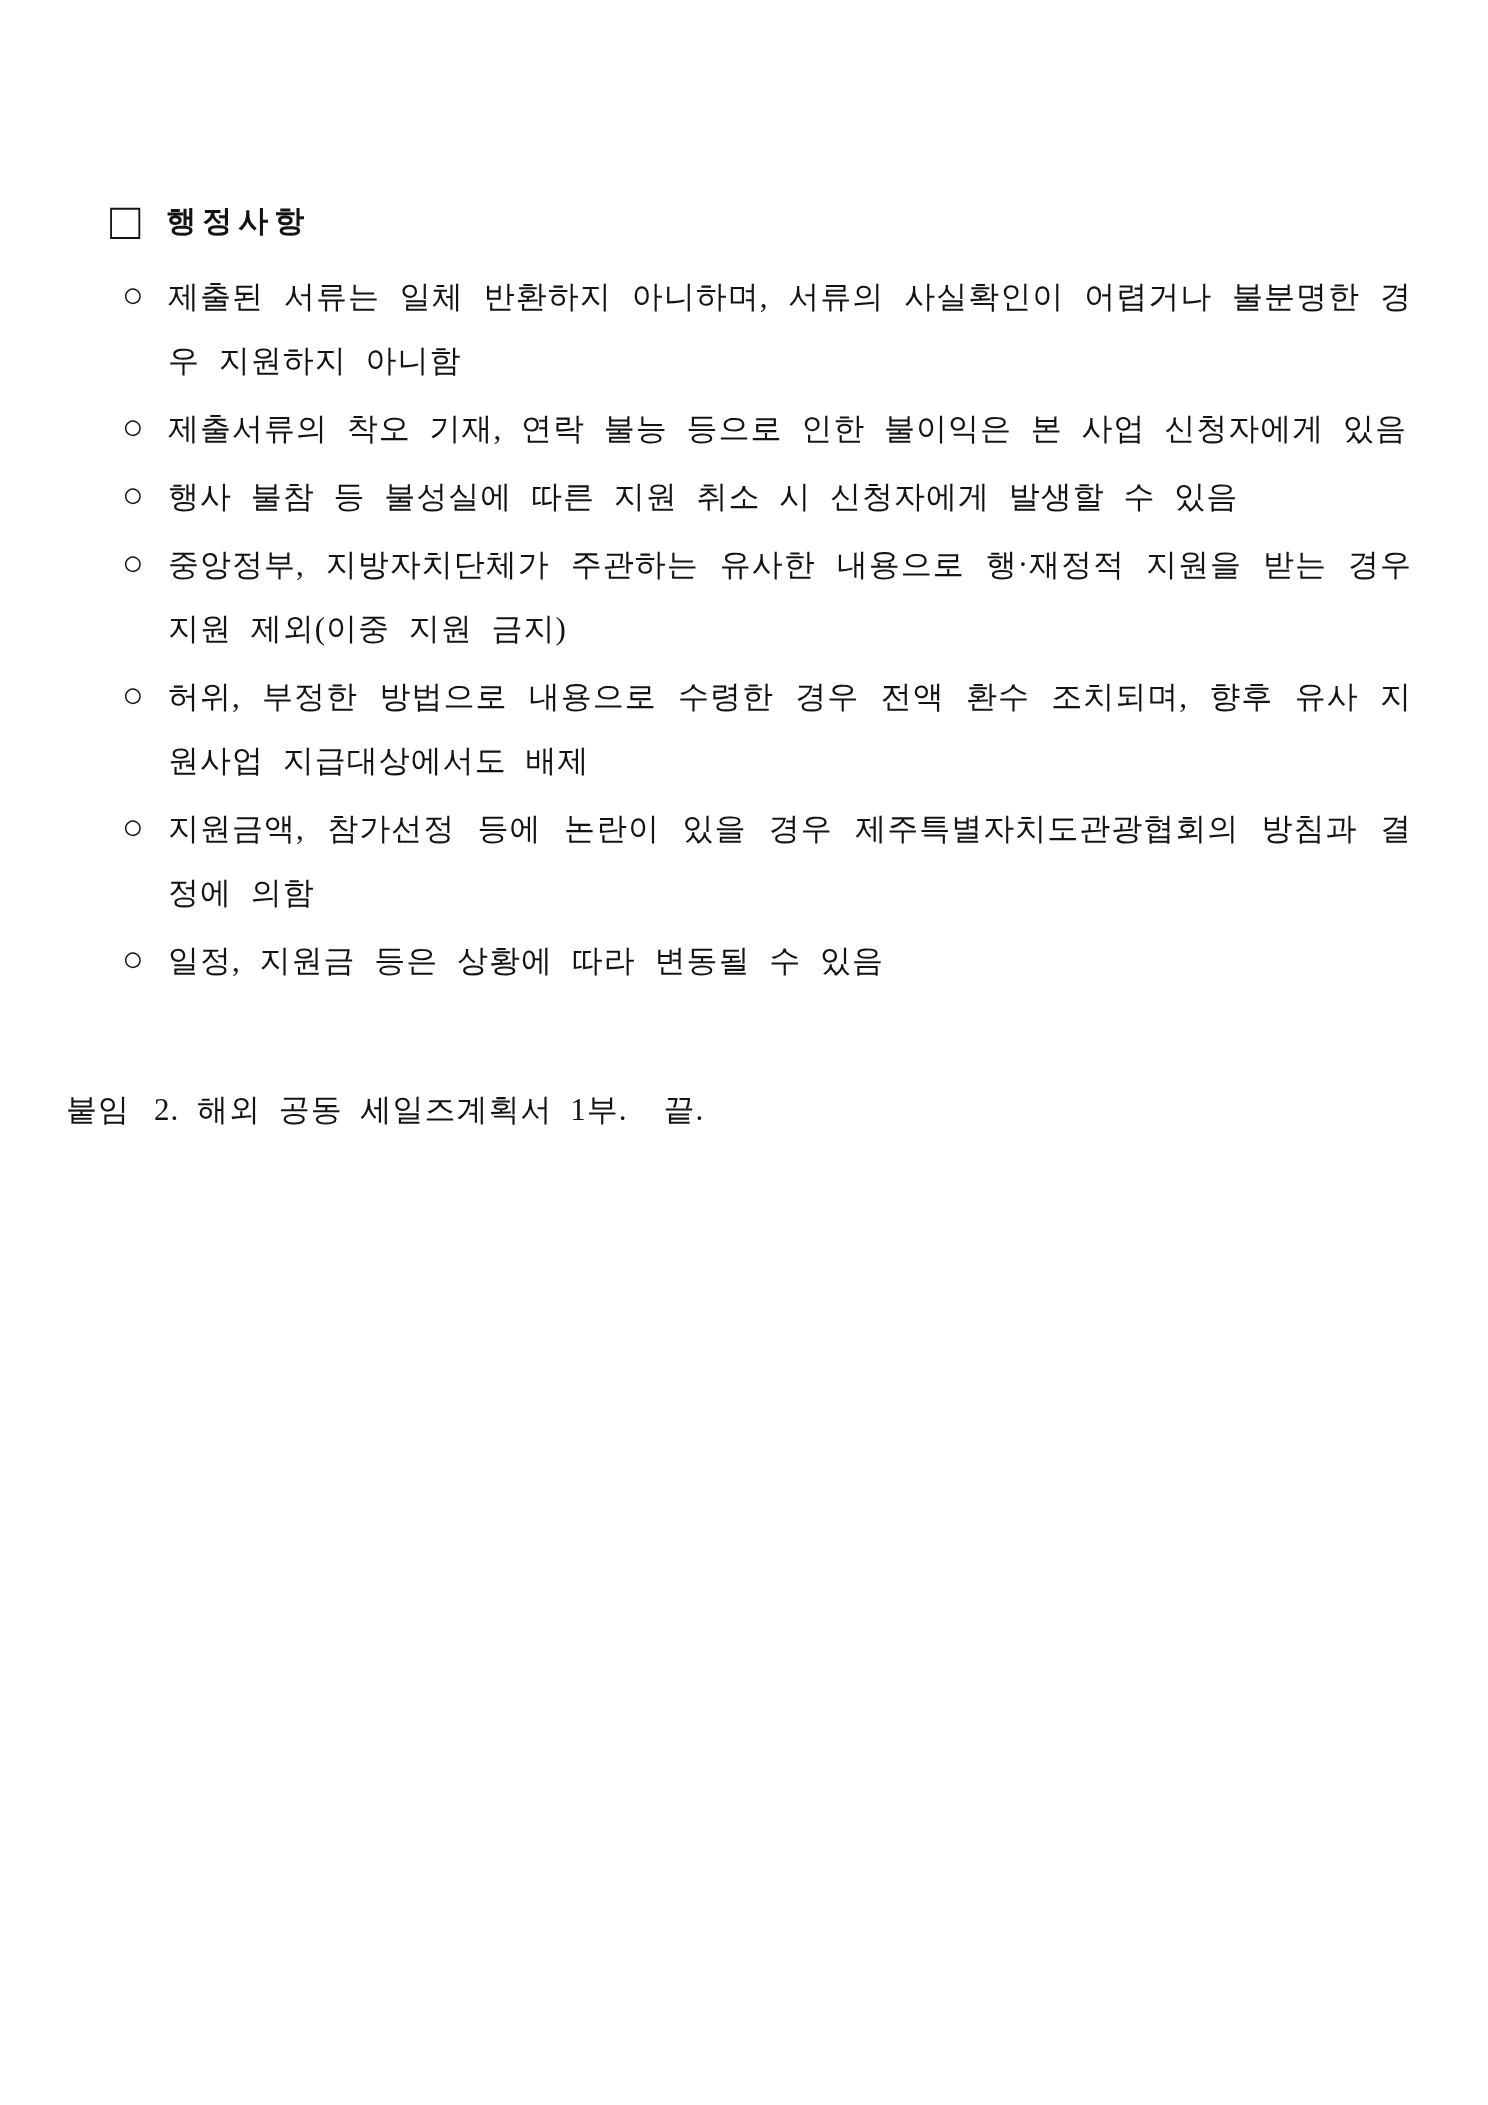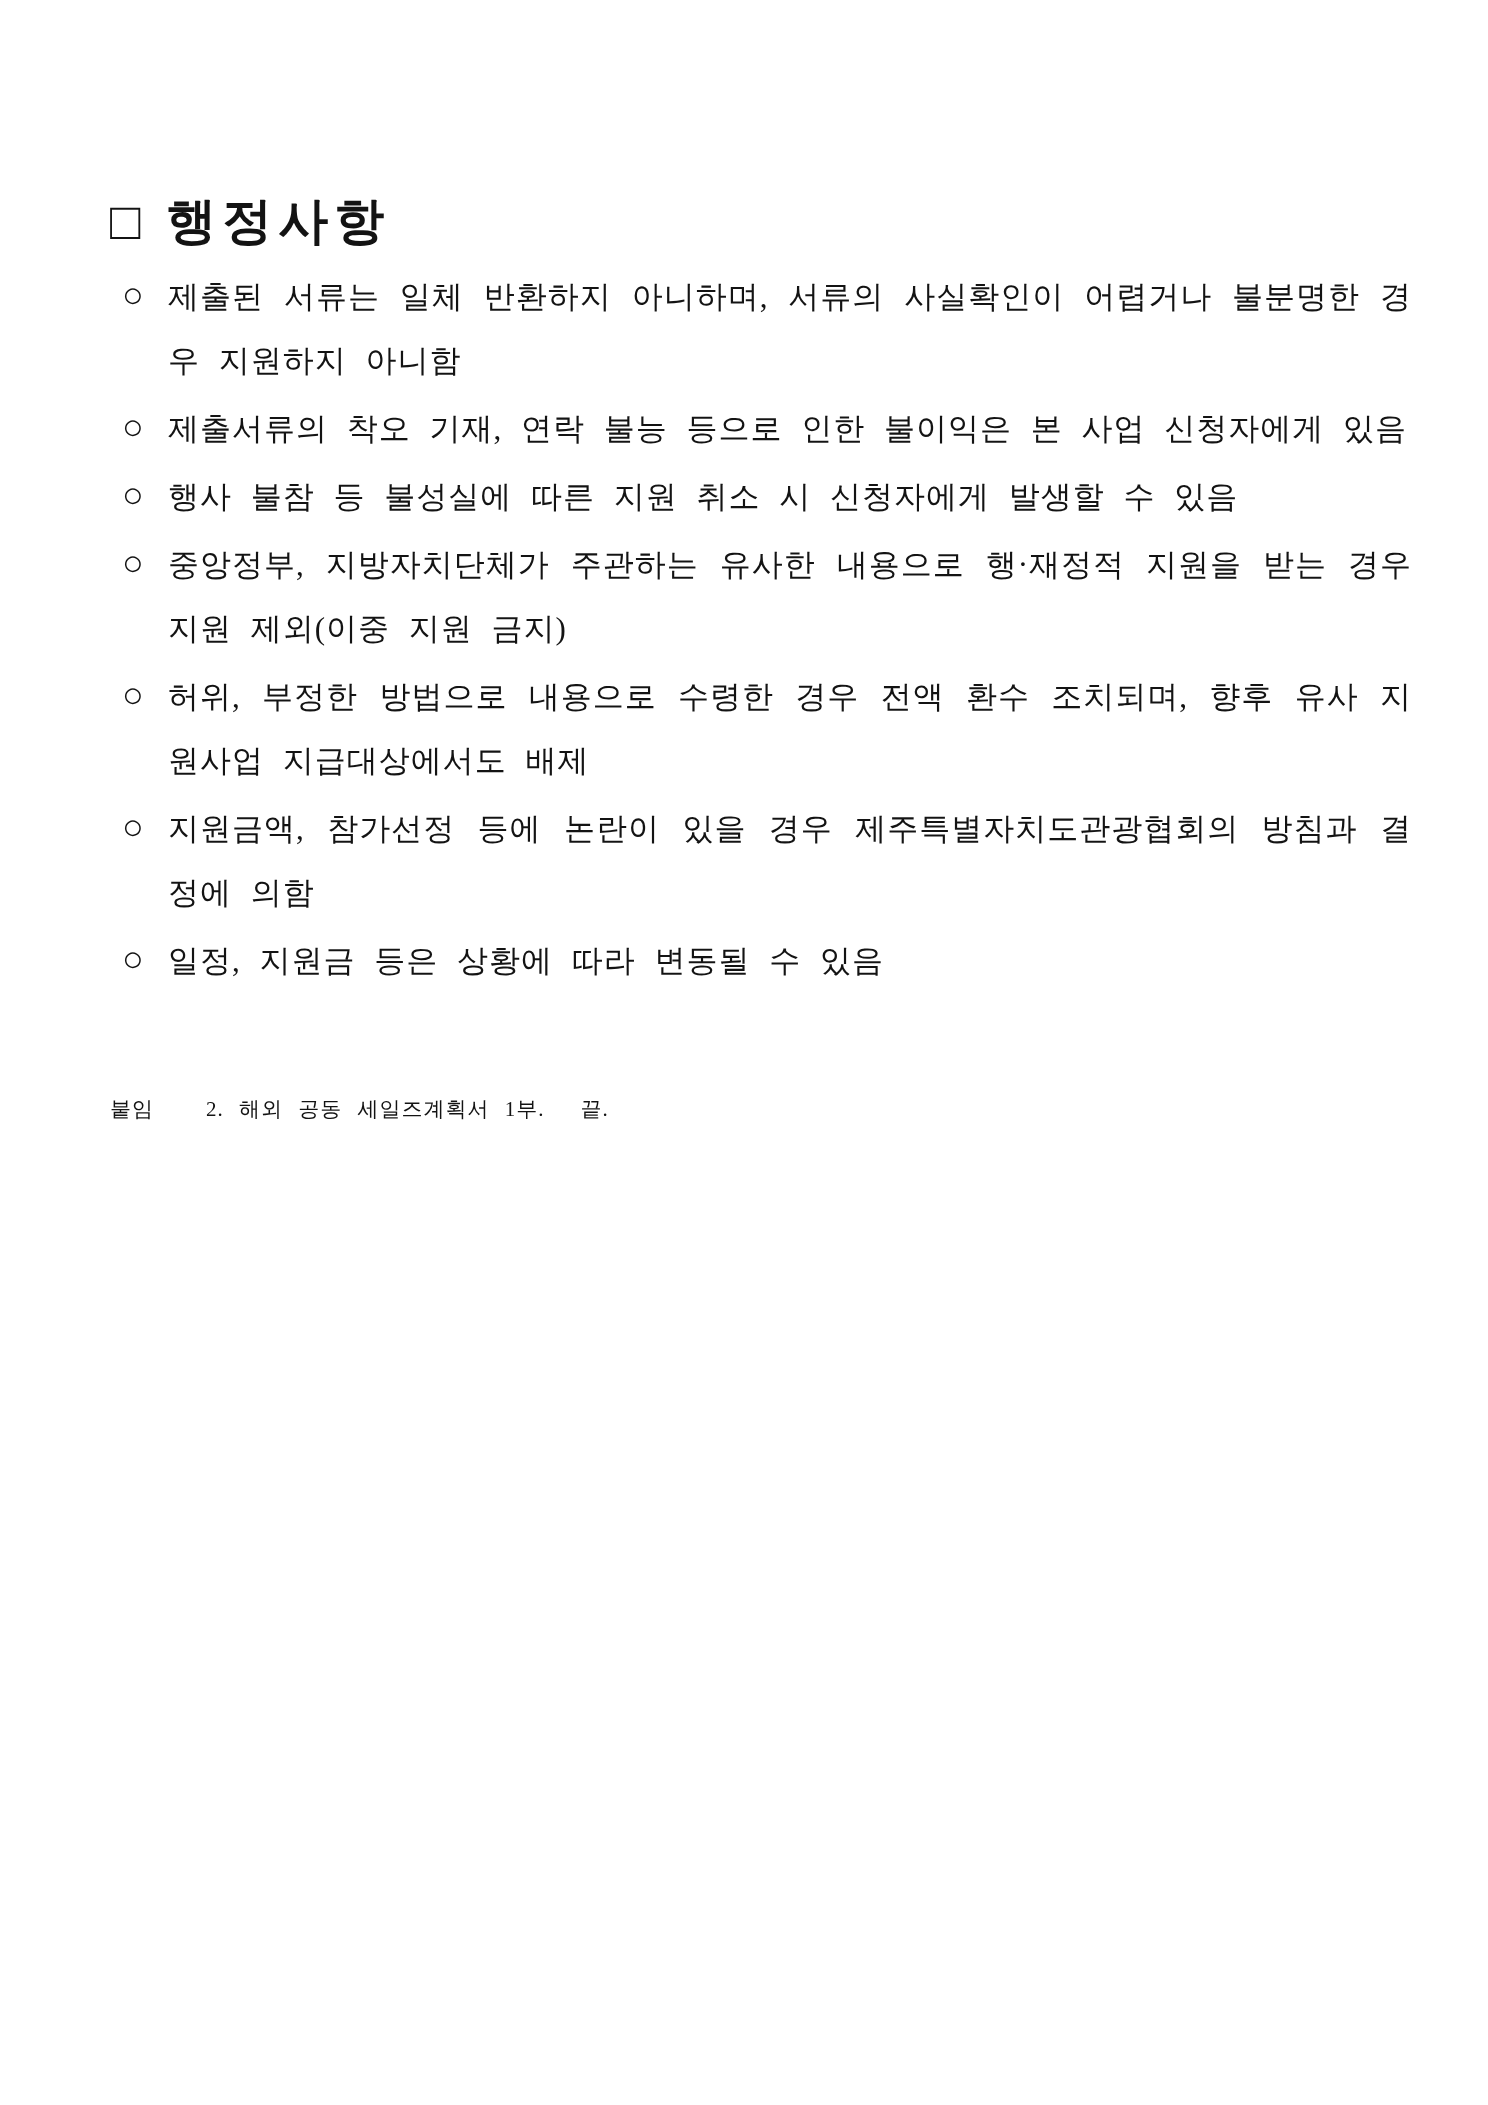--- a/index.html
+++ b/index.html
@@ -26,21 +26,21 @@
     gap: 26px;
     margin-bottom: 18px;
   }
   .sq-icon {
     font-size: 50px;
     line-height: 48px;
     font-weight: 400;
     transform: scaleY(1.05);
   }
   .heading-title {
-    font-size: 50px;
+    font-size: 30px;
     font-weight: 700;
     letter-spacing: 6px;
     line-height: 48px;
   }
   
   .bullets {
     margin-left: 122px;
     margin-right: 74px;
     font-size: 31px;
   }
@@ -57,26 +57,27 @@
     flex: 1;
     margin: 2px;
     line-height: 64px;
     text-align: justify;
     text-justify: inter-word;
     word-spacing: 10px;
     letter-spacing: 1px;
   }
   
   .attach {
-    margin-left: 110px;
+    margin-left: 58px;
     margin-top: 82px;
-    font-size: 21px;
+    font-size: 31px;
     display: flex;
     word-spacing: 9px;
     letter-spacing: 1px;
+    text-align: center;
   }
   .attach-label {
     width: 80px;
     line-height: 65px;
   }
   .attach-items {
     line-height: 65px;
     margin-left: 16px;
   }
   .end-mark {

